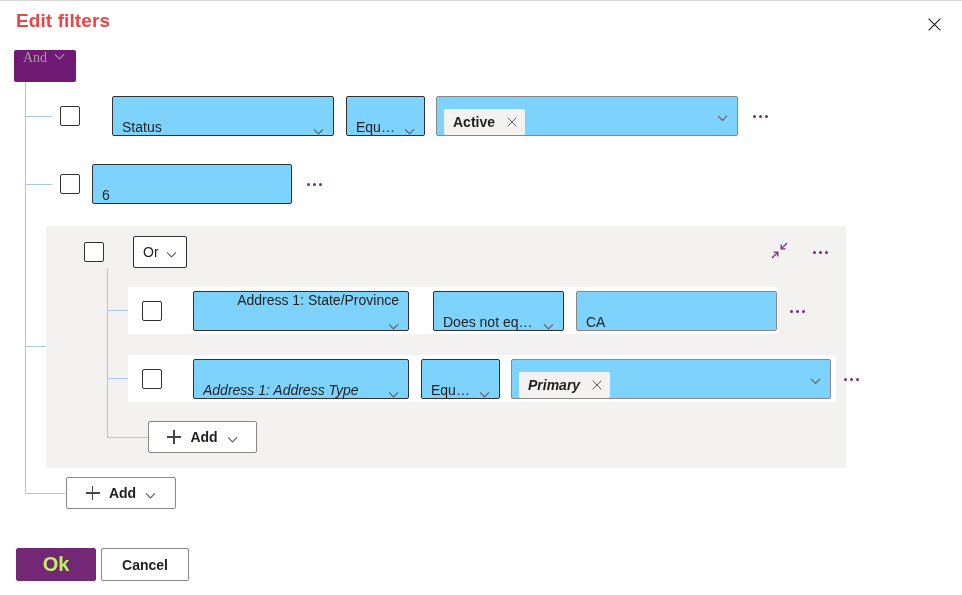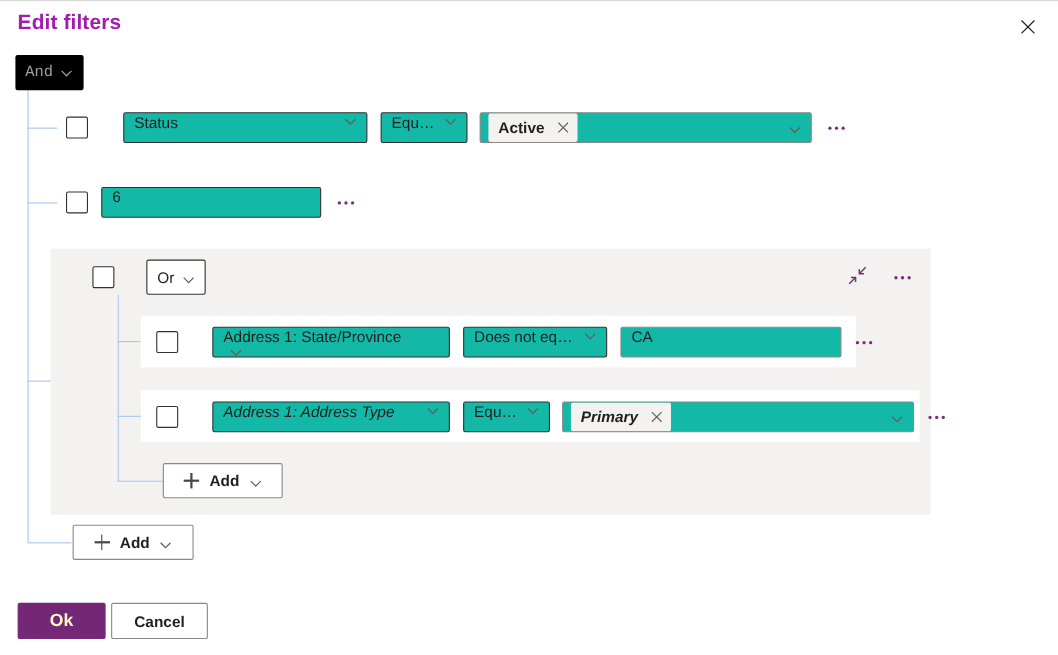--- a/index.html
+++ b/index.html
@@ -28,21 +28,21 @@
     top: 0; left: 0;
     width: 962px;
     height: 46px;
   }
   .dialog-title {
     position: absolute;
     left: 16px;
     top: 10px;
     font-size: 19px;
     font-weight: bold;
-    color: #a21caf;
+    color: #ef4444;
     letter-spacing: 0.1px;
   }
   .close-btn {
     position: absolute;
     right: 12px;
     top: 8px;
     width: 32px;
     height: 32px;
     border: none;
     background: transparent;
@@ -71,28 +71,28 @@
   .tree-v { width: 1px; }
   .tree-h { height: 1px; }
 
   
   .and-pill {
     position: absolute;
     left: 14px;
     top: 4px;
     height: 32px;
     min-width: 62px;
-    background: #000000;
+    background: #701a75;
     border: none;
     border-radius: 2px;
     display: flex;
-    align-items: center;
+    align-items: flex-start;
     gap: 7px;
     padding: 0 9px;
-    font-family: Liberation Mono, monospace;
+    font-family: Liberation Serif, serif;
     font-size: 14px;
     color: #a19f9d;
     cursor: default;
   }
   .chev {
     display: inline-block;
     width: 11px;
     height: 11px;
     flex: none;
   }
@@ -109,26 +109,26 @@
     height: 20px;
     border: 1px solid #323130;
     background: #ffffff;
     border-radius: 2px;
     box-sizing: border-box;
     cursor: pointer;
     flex: none;
   }
   .fld {
     box-sizing: border-box;
-    height: 28px;
+    height: 40px;
     border: 1px solid #323130;
-    background: #14b8a6;
-    border-radius: 2px;
-    display: flex;
-    align-items: flex-start;
+    background: #7dd3fc;
+    border-radius: 2px;
+    display: flex;
+    align-items: flex-end;
     padding: 0 9px;
     font-size: 14px;
     color: #201f1e;
     cursor: pointer;
     position: relative;
     overflow: hidden;
     white-space: nowrap;
   }
   .fld .lbl { flex: 1 1 auto; overflow: hidden; text-overflow: ellipsis; }
   .fld .chev { margin-left: 6px; }
@@ -270,25 +270,25 @@
     width: 962px;
     height: 47px;
   }
   .btn-primary {
     position: absolute;
     left: 16px;
     top: 0;
     width: 80px;
     height: 33px;
     background: #742774;
-    color: #fef9c3;
+    color: #bef264;
     border: 1px solid #742774;
     border-radius: 2px;
     font-family: "Liberation Sans", sans-serif;
-    font-size: 16px;
+    font-size: 20px;
     font-weight: bold;
     cursor: pointer;
     padding: 0;
   }
   .btn-default {
     position: absolute;
     left: 101px;
     top: 0;
     width: 88px;
     height: 33px;
@@ -428,21 +428,21 @@
   <div class="row" style="left:142px; top:248px;">
     <div class="cb"></div>
     <div class="fld" style="width:216px; margin-left:31px;flex-direction:column;">
       <span class="lbl">Address 1: State/Province</span>
       <span class="chev">
         <svg width="11" height="11" viewBox="0 0 11 11" aria-hidden="true">
           <path d="M1 3.4 L5.5 7.9 L10 3.4" stroke="#605e5c" stroke-width="1.1" fill="none"></path>
         </svg>
       </span>
     </div>
-    <div class="fld" style="width:131px; margin-left:12px;">
+    <div class="fld" style="width:131px; margin-left:24px;">
       <span class="lbl">Does not equal</span>
       <span class="chev">
         <svg width="11" height="11" viewBox="0 0 11 11" aria-hidden="true">
           <path d="M1 3.4 L5.5 7.9 L10 3.4" stroke="#605e5c" stroke-width="1.1" fill="none"></path>
         </svg>
       </span>
     </div>
     <div class="fld thin-border input-box" style="width:201px; margin-left:12px;">
       <span class="lbl">CA</span>
     </div>

